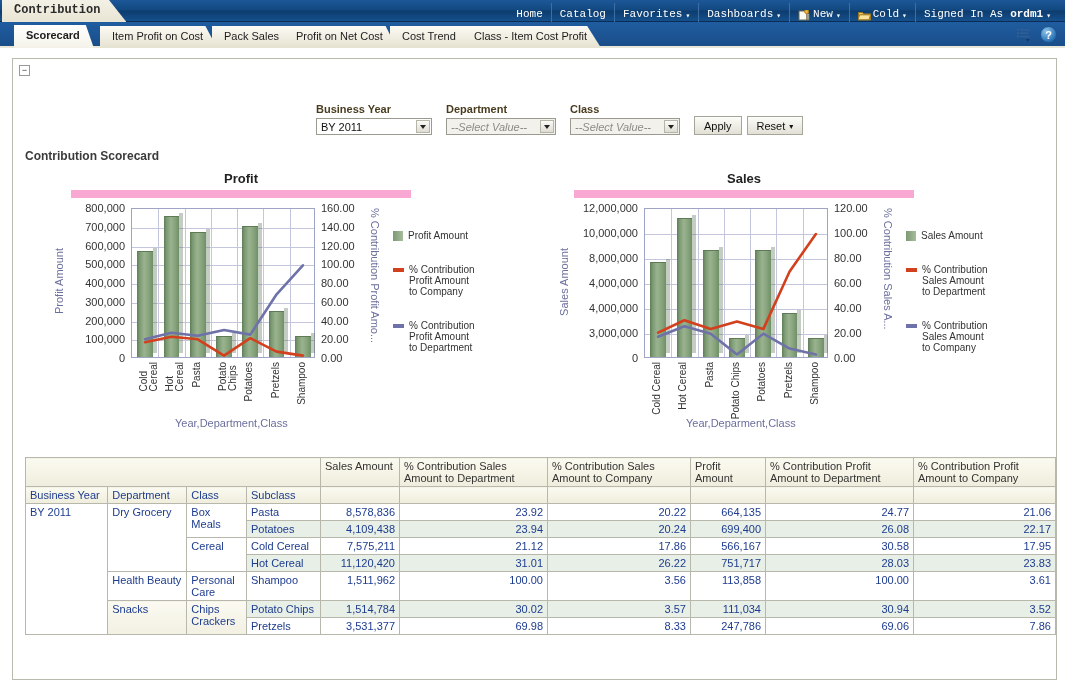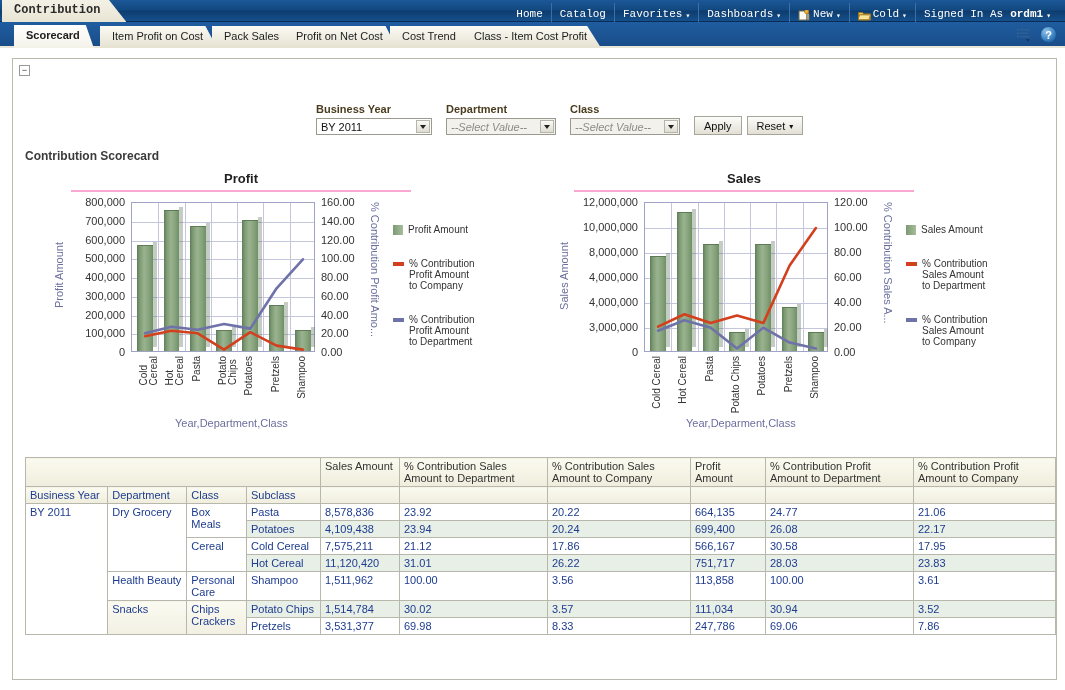--- a/index.html
+++ b/index.html
@@ -109,21 +109,21 @@
   .section-title {
     position:absolute; left:12px; top:90px; font-size:12px; font-weight:bold; color:#3b3b3b;
   }
 
   
   .chart-wrap { position:absolute; top:112px; height:260px; }
   .chart-wrap.left { left:40px; width:460px; }
   .chart-wrap.right { left:545px; width:470px; }
   .chart-title {
     text-align:center; font-size:13px; font-weight:bold; color:#222;
-    width:340px; padding-bottom:4px; border-bottom:2px solid #f9a8d4; margin-left:18px;
+    width:340px; padding-bottom:4px; border-bottom:8px solid #f9a8d4; margin-left:18px;
   }
   .chart-wrap.right .chart-title { margin-left:16px; }
   .plot-area { position:relative; height:200px; margin-top:10px; }
   .ylabel-left, .ylabel-right {
     position:absolute; font-size:11px; color:#6b6f9c; white-space:nowrap;
   }
   .ylabel-left { writing-mode: vertical-rl; transform: rotate(180deg); left:0px; top:40px; }
   .ylabel-right { writing-mode: vertical-rl; left:auto; top:10px; }
   .ticks { position:absolute; font-size:11px; color:#333; text-align:right; }
   .ticks div { position:absolute; right:0; transform: translateY(-50%); white-space:nowrap; }
@@ -169,21 +169,21 @@
     color:#333333; text-align:left; font-size:11px; line-height:12px;
   }
   table.pivot th.dim {
     background: linear-gradient(to bottom,#fbfaf0 0%, #efeddc 100%);
     color:#1d3c8f; text-align:left; line-height:12px;
   }
   td.dimcell {
     background: linear-gradient(to bottom,#fbfaf2 0%, #f2f0e2 100%);
     color:#1d3c8f; white-space:normal; line-height:12px;
   }
-  td.num { color:#15306f; white-space:nowrap; }
+  td.num { text-align:right; color:#15306f; white-space:nowrap; }
   td.link { color:#1d3c8f; text-decoration:none; }
   tr.alt td.num, tr.alt td.link { background:#e7efe7; }
   tr.alt td.dimcell { background: linear-gradient(to bottom,#fbfaf2 0%, #f2f0e2 100%); }
 </style>
 </head>
 <body>
 
 <div id="root">
 
   <div class="topbar">

